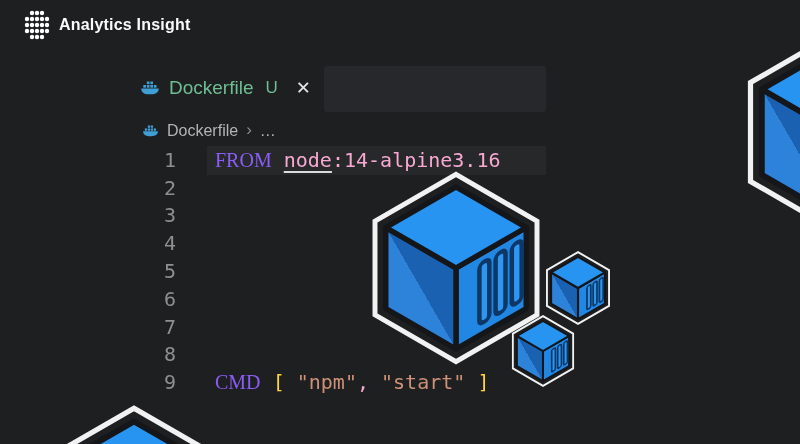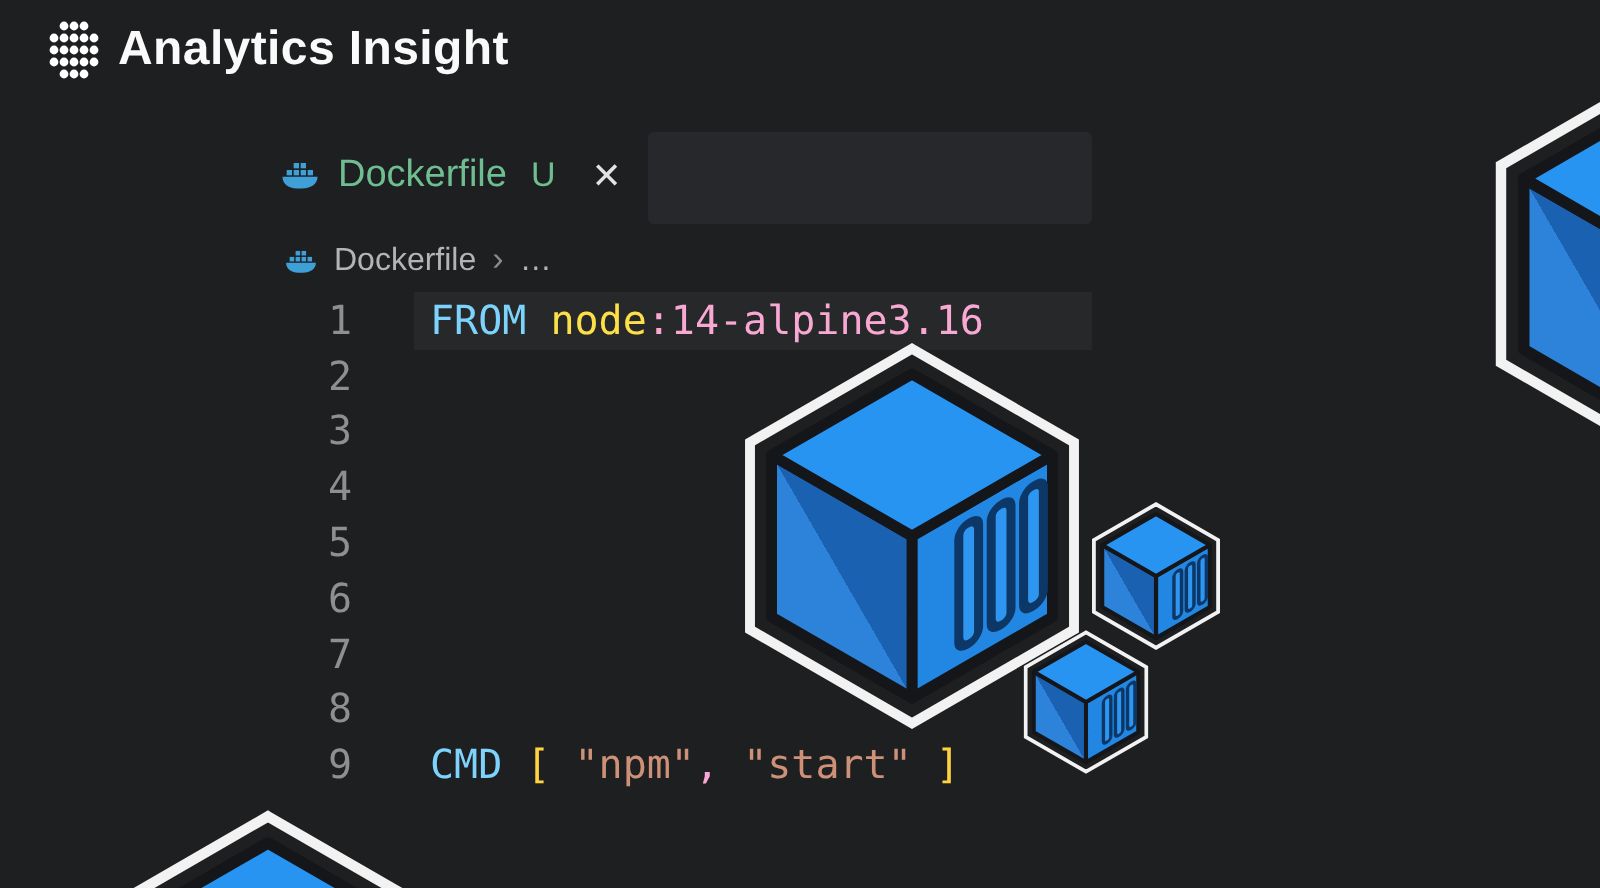--- a/index.html
+++ b/index.html
@@ -11,21 +11,21 @@
     color:#e8e8e8;
   }
 
   
   .brand {
     position:absolute; top:10px; left:24px; z-index:10;
     display:flex; align-items:center; gap:9px;
   }
   .brand-icon { width:26px; height:30px; display:block; }
   .brand-name {
-    font-size:24px; font-weight:bold; color:#fafafa; letter-spacing:.2px;
+    font-size:16px; font-weight:bold; color:#fafafa; letter-spacing:.2px;
   }
 
   
   .tab-row {
     position:absolute; top:66px; left:140px; height:44px; z-index:2;
     display:flex; align-items:center;
   }
   .tab {
     display:flex; align-items:center; gap:9px; height:44px; padding-right:10px;
   }
@@ -53,26 +53,27 @@
     background:rgba(255,255,255,.045); z-index:1;
   }
   .code-area { position:absolute; left:150px; top:146px; z-index:2; }
   .code-line {
     display:flex; align-items:center; height:27.8px;
     font-family:"DejaVu Sans Mono","Liberation Mono",monospace;
     font-size:20px; white-space:pre;
   }
   .ln-num { width:26px; text-align:right; color:#8f8f8f; }
   .ln-code { margin-left:39px; color:#d6d6d6; }
-  .tok.kw  { color:#7dd3fc; }
+  .tok.kw  { color:#8b5cf6;font-family:Liberation Serif, serif; }
   .tok.pln { color:#f9a8d4; }
   .tok.str { color:#ce9178; }
   .tok.brk { color:#ffd23f; }
   .tok.lnk {
-    color:#fde047;
+    color:#f9a8d4;
+    text-decoration:underline;
     text-decoration-thickness:2px;
     text-underline-offset:4px;
     text-decoration-color:#dcdcdc;
   }
 
   
   .cubes {
     position:absolute; inset:0; width:800px; height:444px;
     z-index:5; pointer-events:none;
   }

